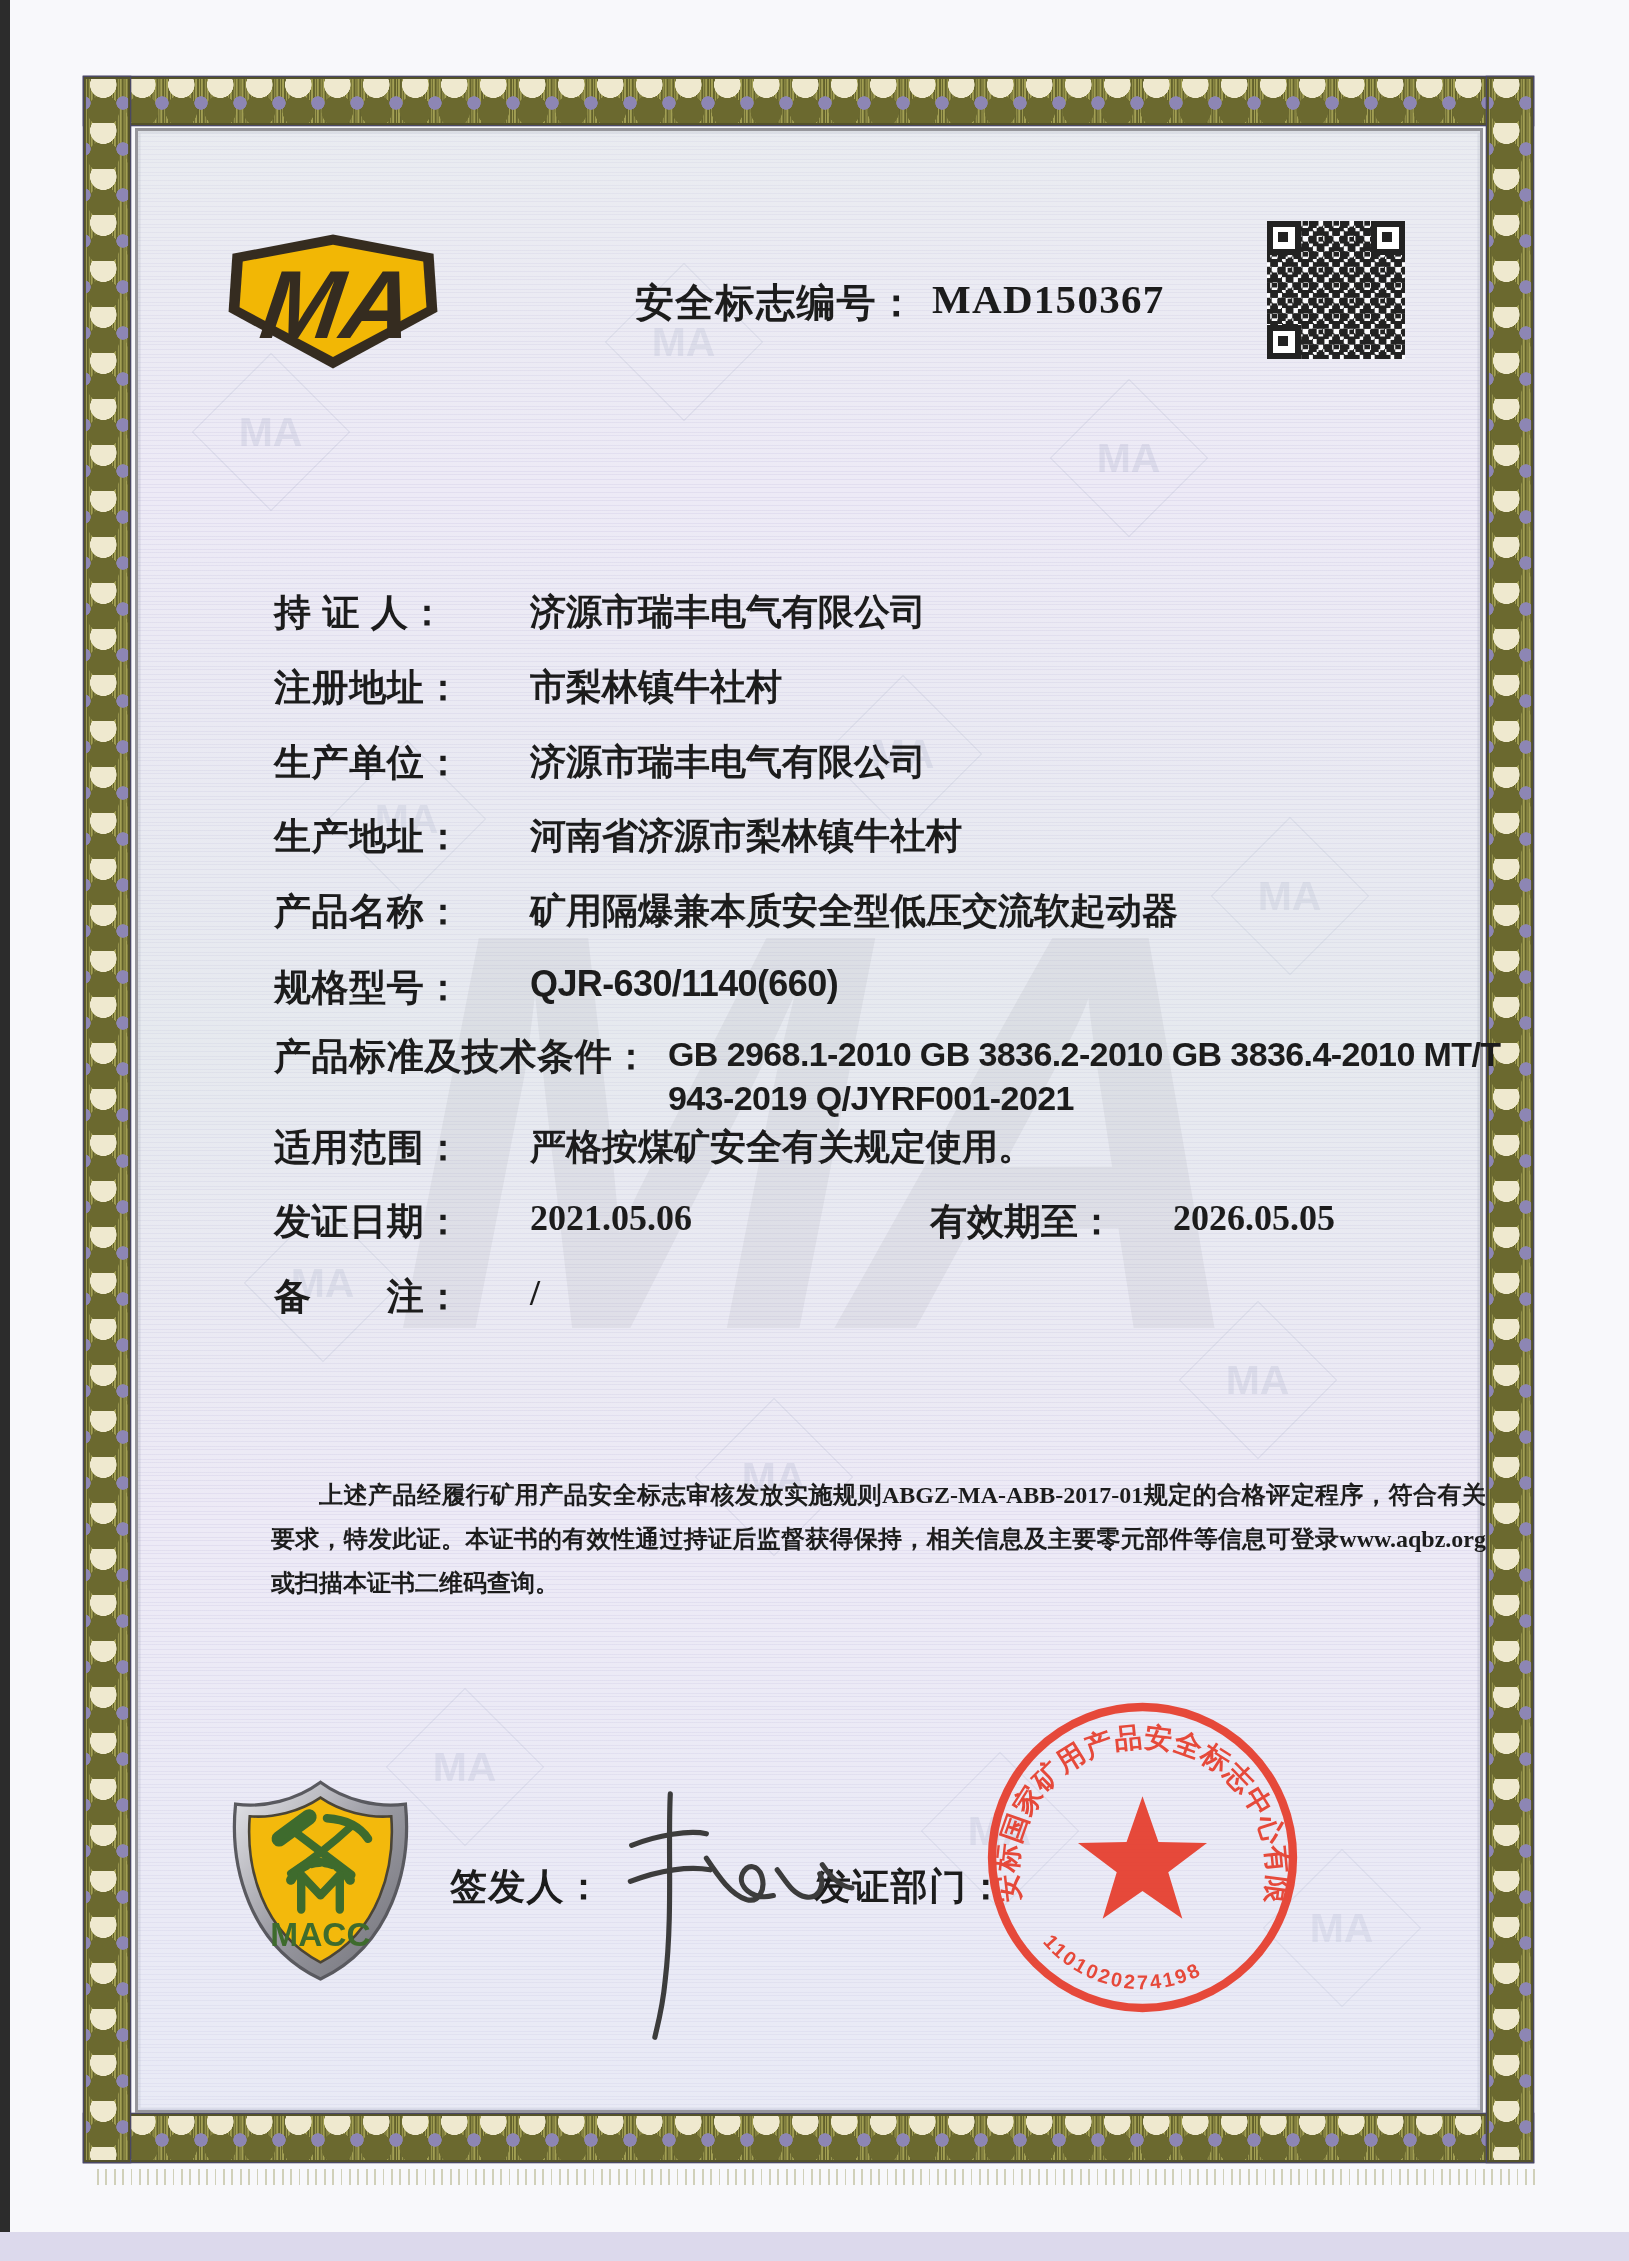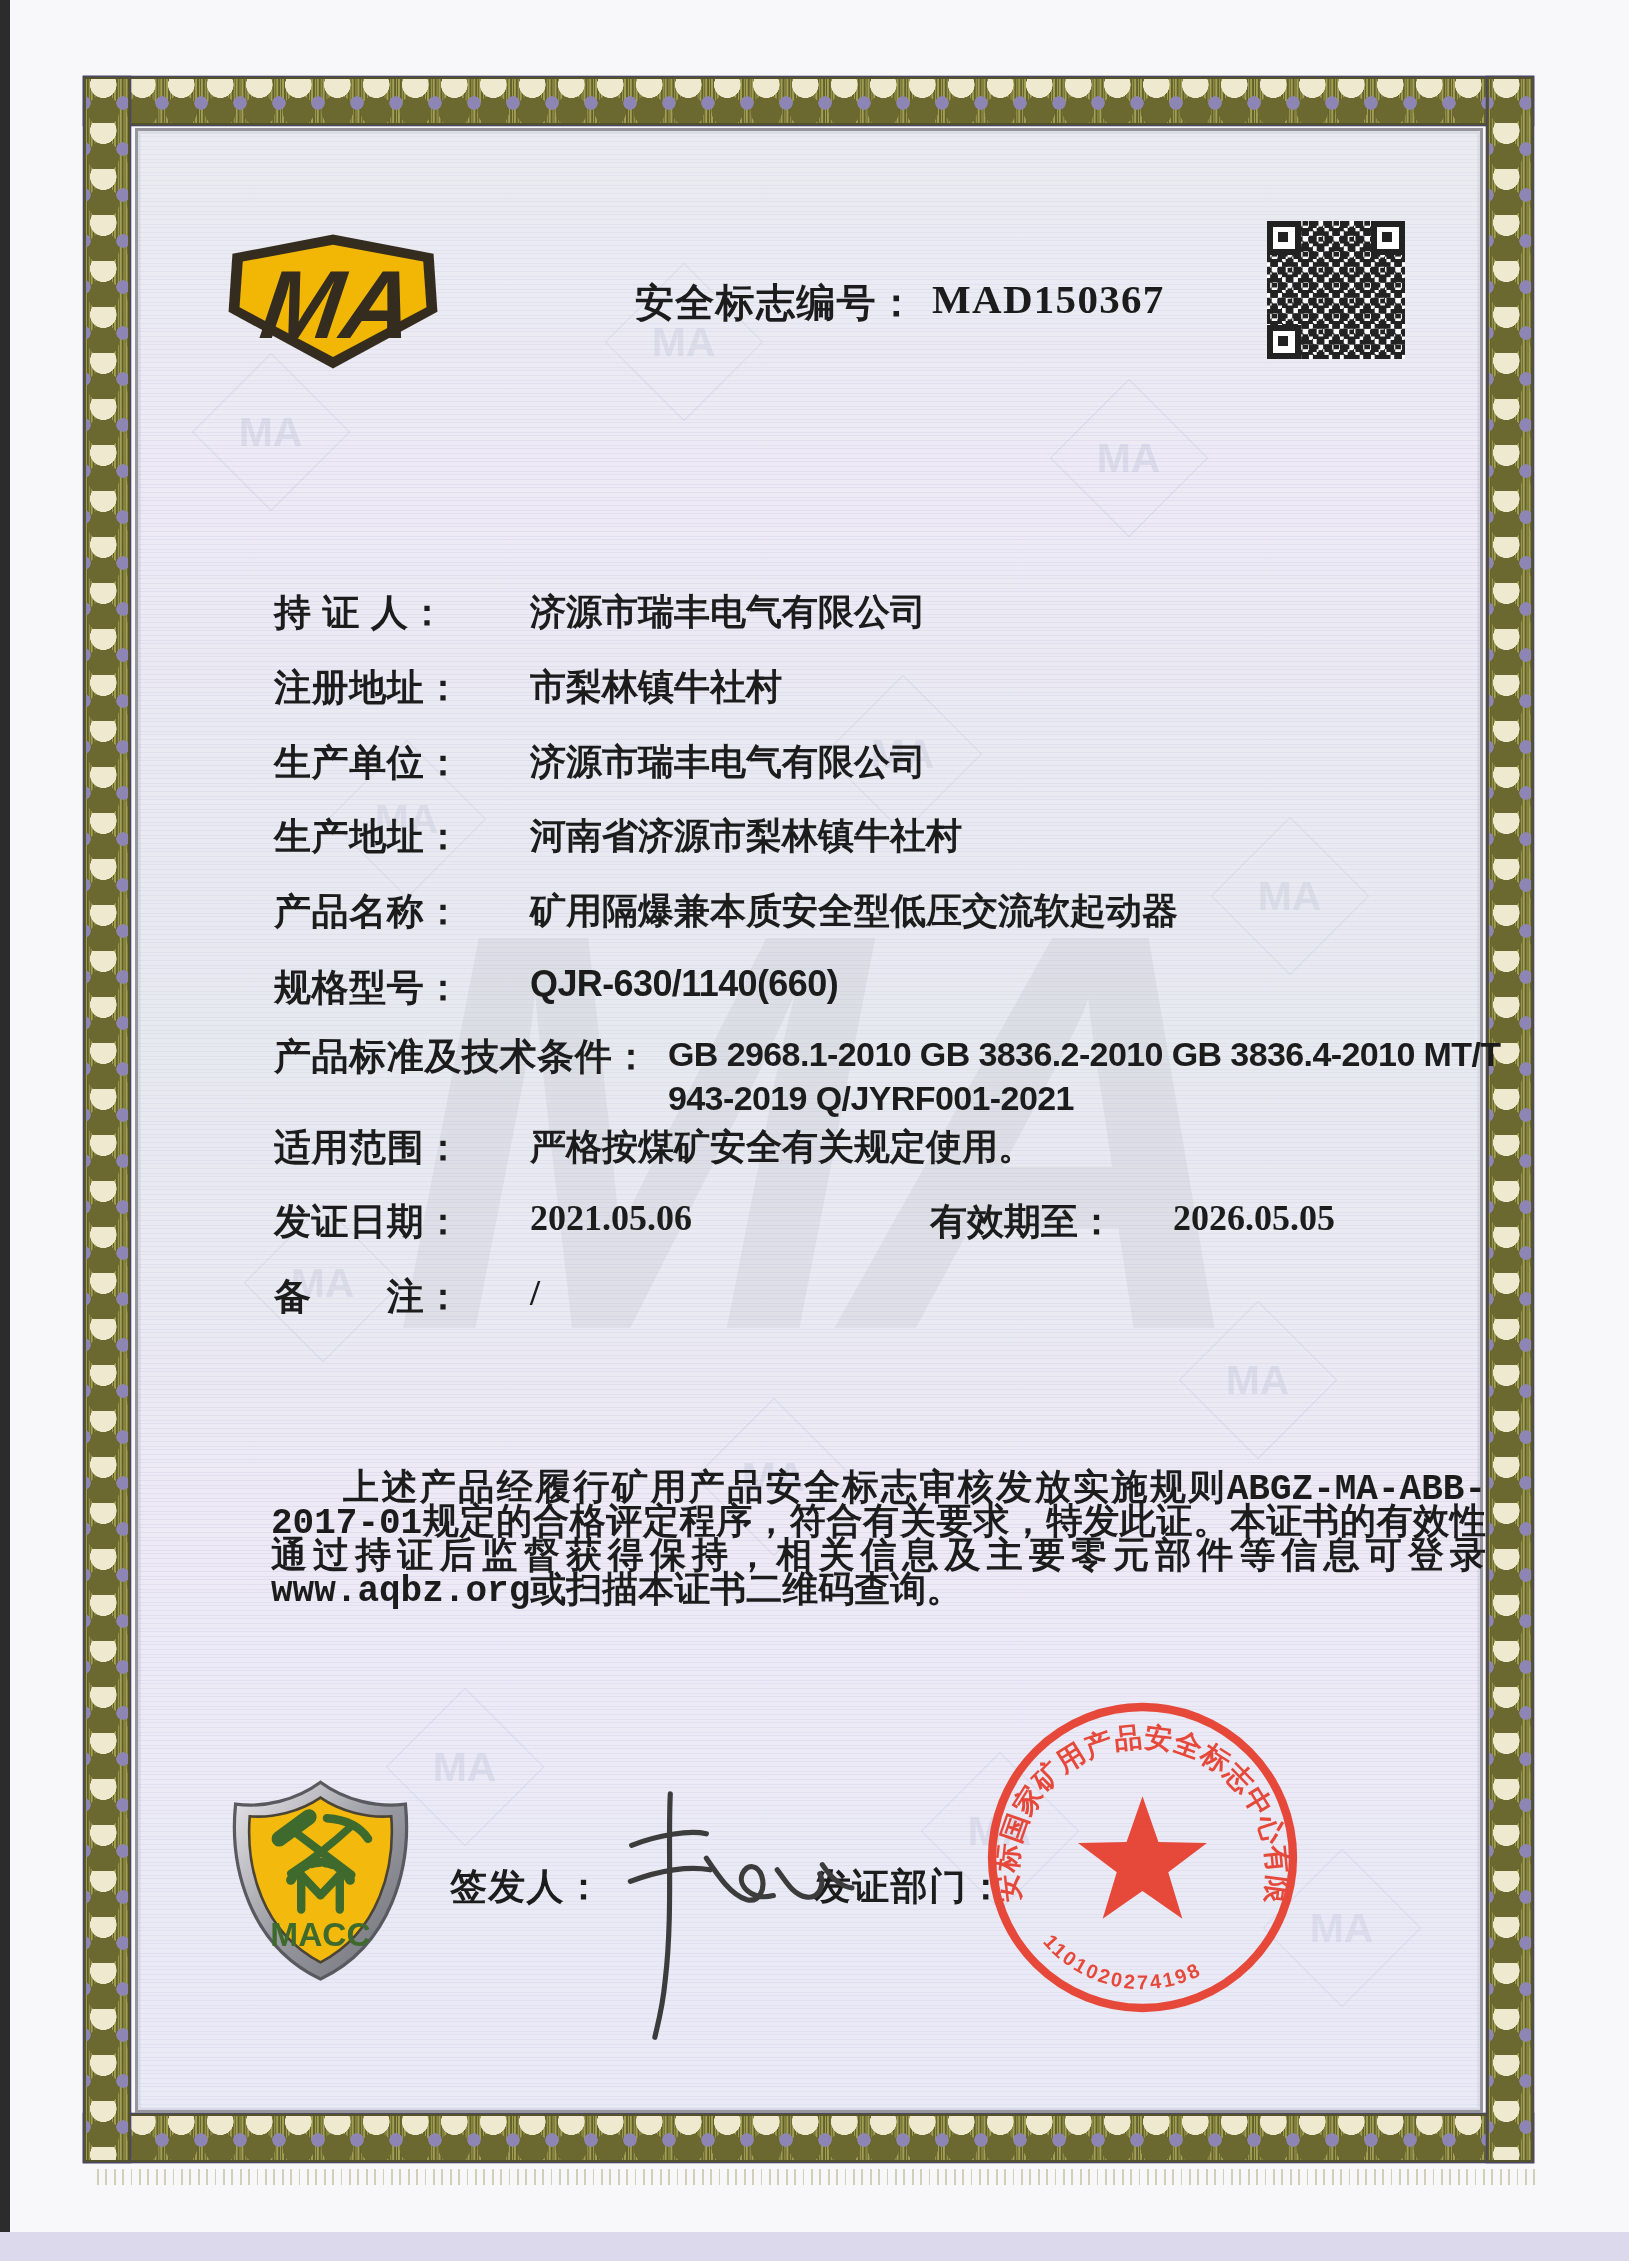--- a/index.html
+++ b/index.html
@@ -69,23 +69,23 @@
   .row.r5{top:887px;} .row.r6{top:963px;} .row.r7{top:1032px;} .row.r8{top:1123px;}
   .row.r9{top:1197px;} .row.r10{top:1272px;}
   .row.r6 .value,.row.r7 .value{font-family:"Liberation Sans","DejaVu Sans",sans-serif;letter-spacing:-0.6px;}
   .row.r7 .label{width:auto;}
   .row.r7 .value{margin-left:18px;width:845px;white-space:normal;line-height:1.3;font-size:34px;}
   .row.r9 .value{width:213px;}
   .row.r9 .label2{font-size:37px;font-weight:900;margin-left:187px;white-space:nowrap;}
   .row.r9 .value2{font-size:36px;font-weight:700;font-family:"Liberation Serif","DejaVu Serif",serif;
       margin-left:58px;white-space:nowrap;}
 
-  .paragraph{position:absolute;left:271px;top:1473px;width:1215px;font-size:36px;line-height:34px;
+  .paragraph{position:absolute;left:271px;top:1473px;width:1215px;font-size:24px;line-height:44px;
     font-weight:700;text-align:justify;text-indent:2em;z-index:2;
-    font-family:Liberation Mono, monospace;}
+    font-family:Liberation Serif, serif;}
 
   
   .shield{position:absolute;left:224px;top:1777px;width:193px;height:206px;z-index:2;}
   .signer-label,.issuer-label{position:absolute;top:1862px;font-size:37px;font-weight:900;z-index:2;letter-spacing:1.3px;}
   .signer-label{left:450px;} .issuer-label{left:814px;}
   .signature{position:absolute;left:593px;top:1768px;width:277px;height:290px;z-index:3;}
   .seal{position:absolute;left:983px;top:1698px;width:319px;height:319px;z-index:4;opacity:.92;}
 </style>
 </head>
 <body>

